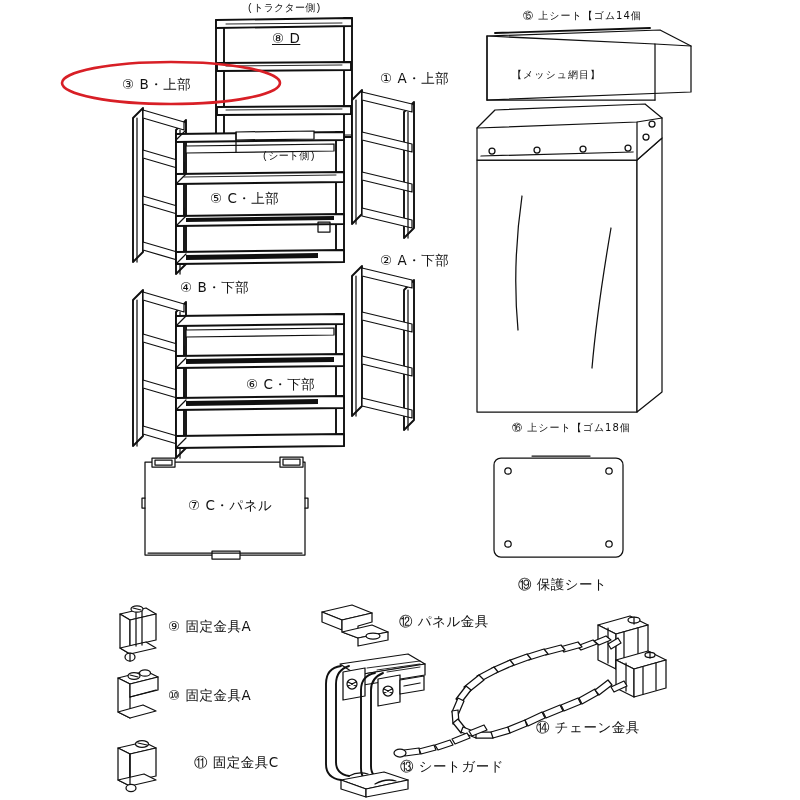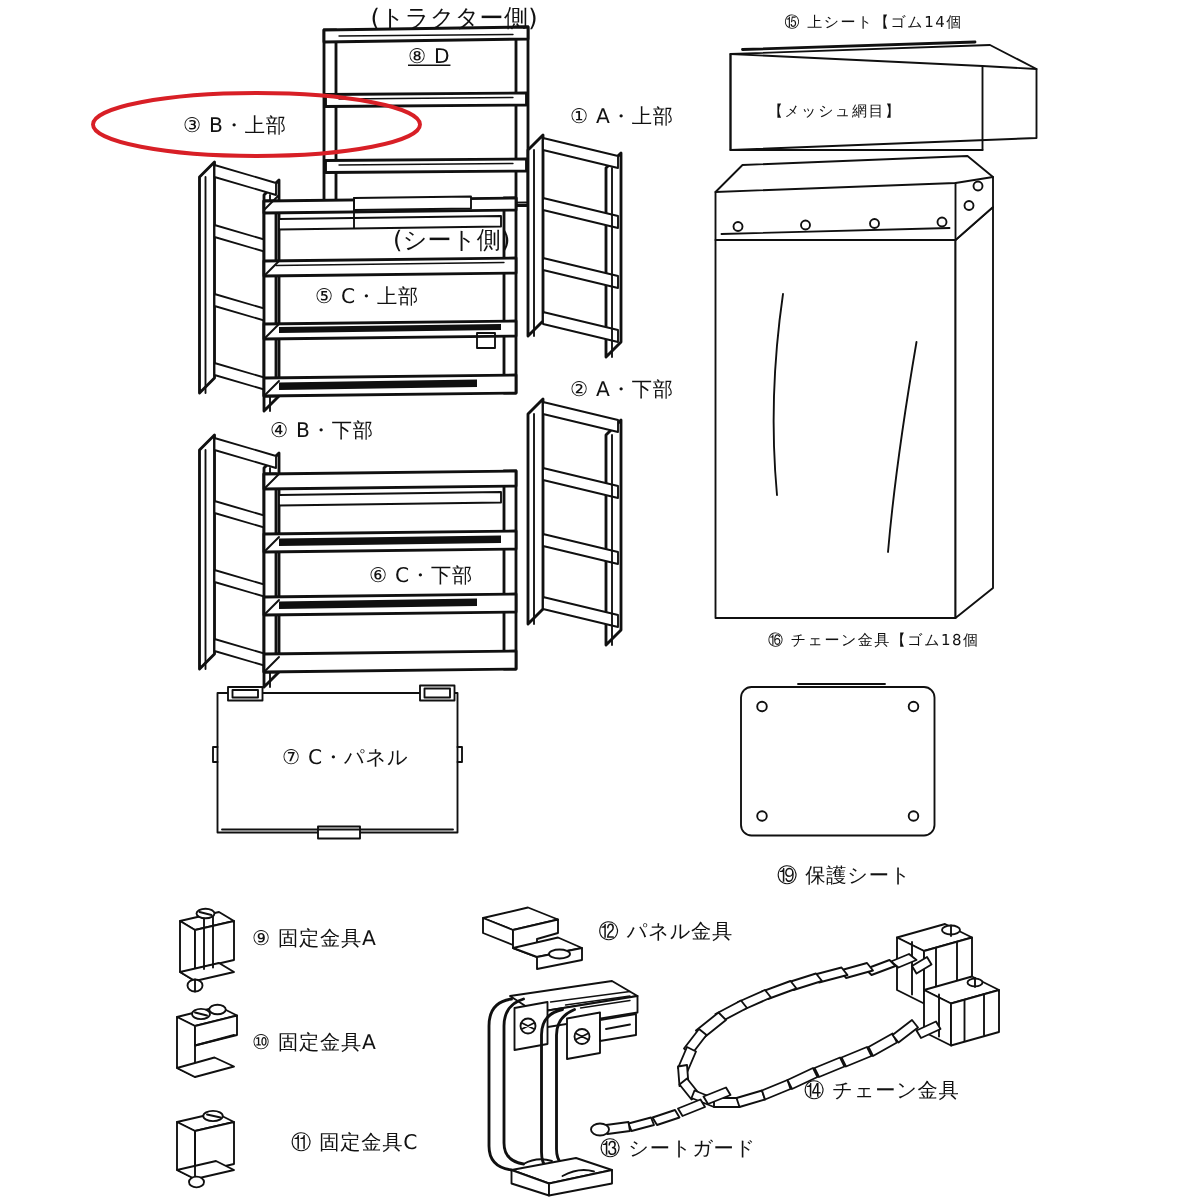--- a/index.html
+++ b/index.html
@@ -23,22 +23,23 @@
   .lbl {
     position: absolute;
     font-family: "DejaVu Sans", "Liberation Sans", sans-serif;
     font-size: 13.5px;
     color: #111111;
     white-space: nowrap;
     letter-spacing: 0.5px;
     line-height: 1;
   }
   .lbl-sm {
-    font-size: 16px;
+    font-size: 10px;
     letter-spacing: 0.2px;
+    font-family: Liberation Mono, monospace;
   }
   .lbl-brk {
     font-size: 10px;
     letter-spacing: 1px;
   }
 </style>
 </head>
 <body>
 
 <div id="page">
@@ -360,21 +361,21 @@
   <div class="lbl" style="left:380px; top:72px;">① A・上部</div>
   <div class="lbl" style="left:122px; top:78px;">③ B・上部</div>
   <div class="lbl" style="left:210px; top:192px;">⑤ C・上部</div>
   <div class="lbl" style="left:380px; top:254px;">② A・下部</div>
   <div class="lbl" style="left:180px; top:281px;">④ B・下部</div>
   <div class="lbl" style="left:210px; top:378px;margin-left:36px;">⑥ C・下部</div>
   <div class="lbl" style="left:188px; top:499px;">⑦ C・パネル</div>
 
   <div class="lbl lbl-brk" style="left:523px; top:11px;">⑮ 上シート【ゴム14個</div>
   <div class="lbl lbl-brk" style="left:512px; top:70px;">【メッシュ網目】</div>
-  <div class="lbl lbl-brk" style="left:512px; top:423px;">⑯ チェーン金具【ゴム18個</div>
+  <div class="lbl lbl-brk" style="left:512px; top:423px;">⑯ 上シート【ゴム18個</div>
   <div class="lbl" style="left:518px; top:578px;">⑲ 保護シート</div>
 
   <div class="lbl" style="left:168px; top:620px;">⑨ 固定金具A</div>
   <div class="lbl" style="left:168px; top:689px;">⑩ 固定金具A</div>
   <div class="lbl" style="left:168px; top:756px;margin-left:26px;">⑪ 固定金具C</div>
   <div class="lbl" style="left:399px; top:615px;">⑫ パネル金具</div>
   <div class="lbl" style="left:400px; top:760px;">⑬ シートガード</div>
   <div class="lbl" style="left:536px; top:721px;text-align:center;">⑭ チェーン金具</div>
 
 </div>

